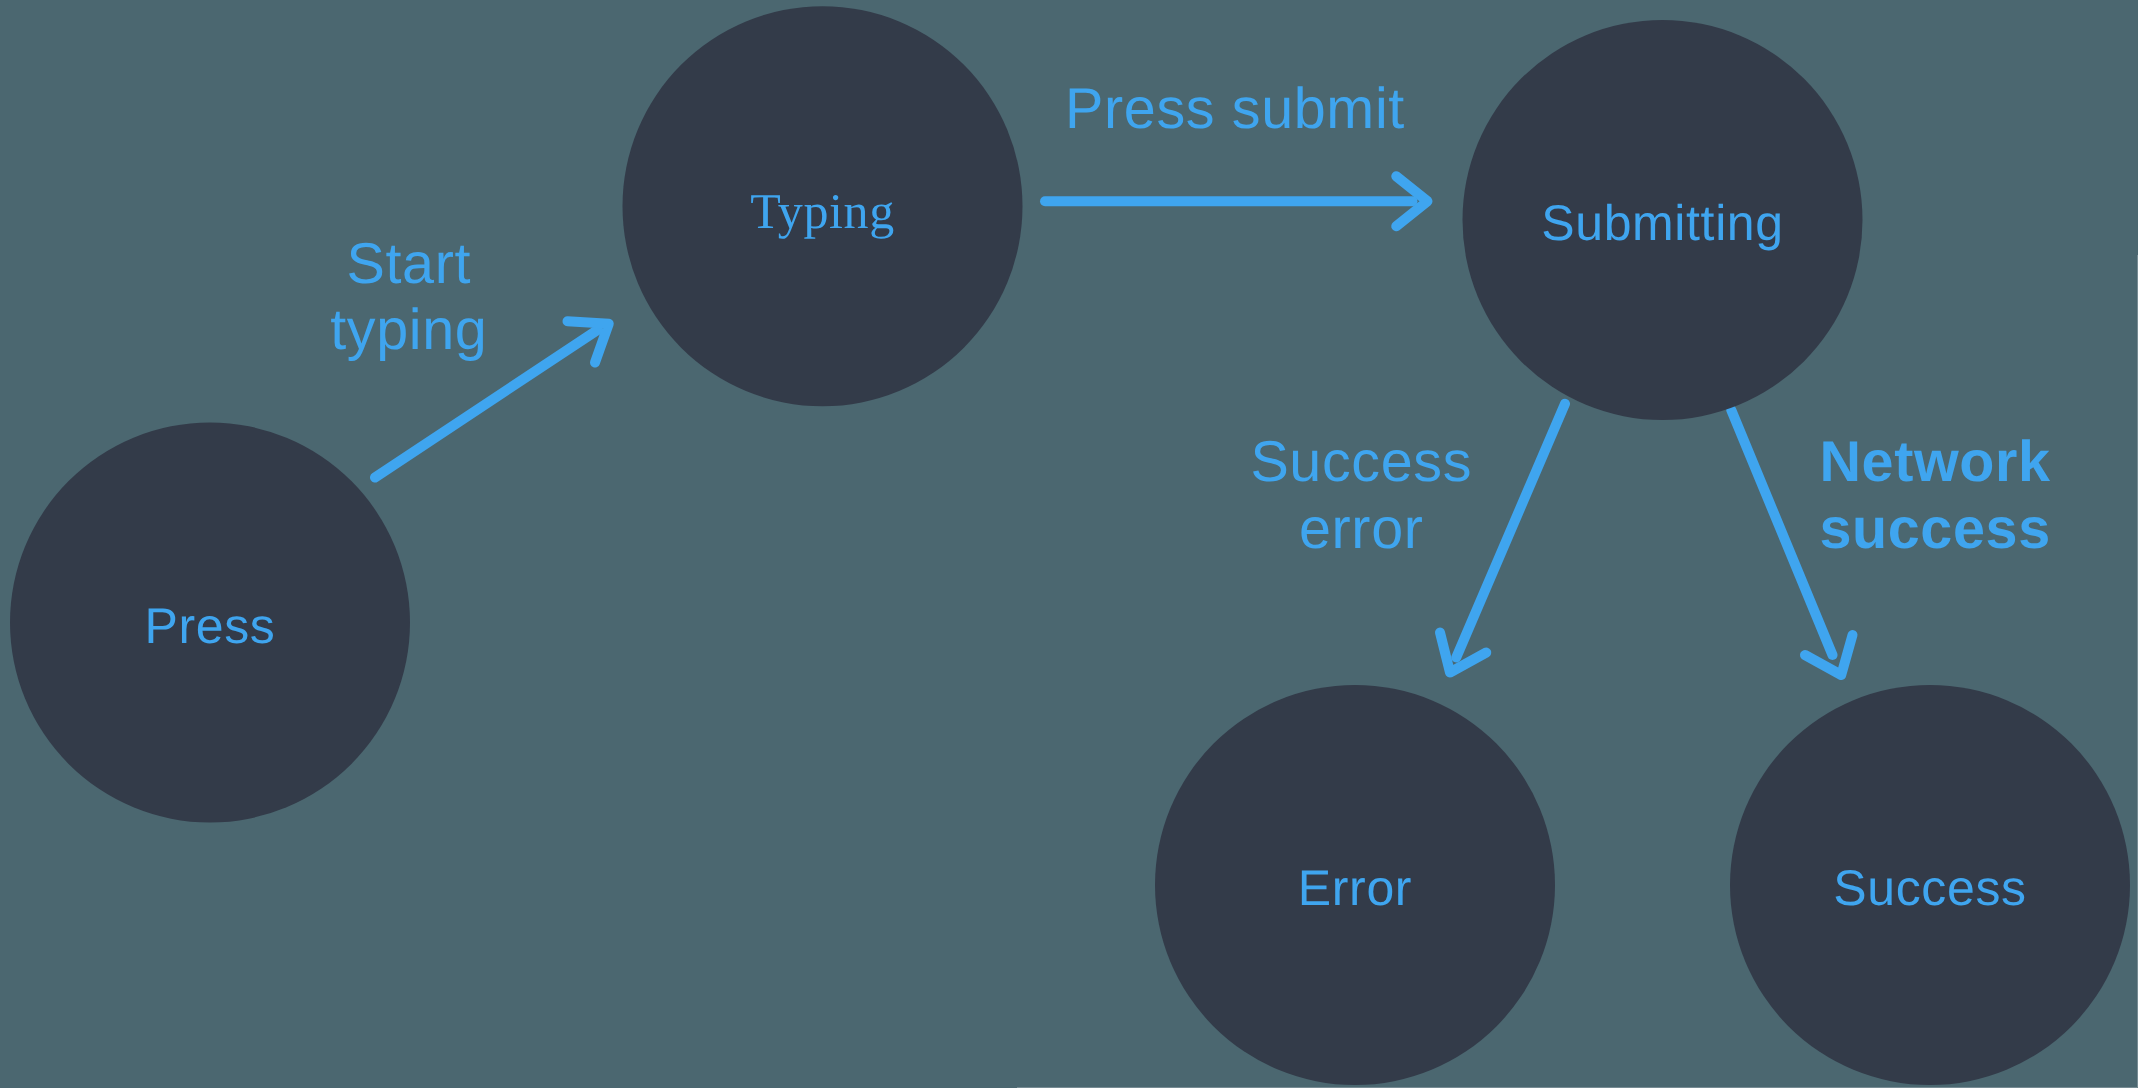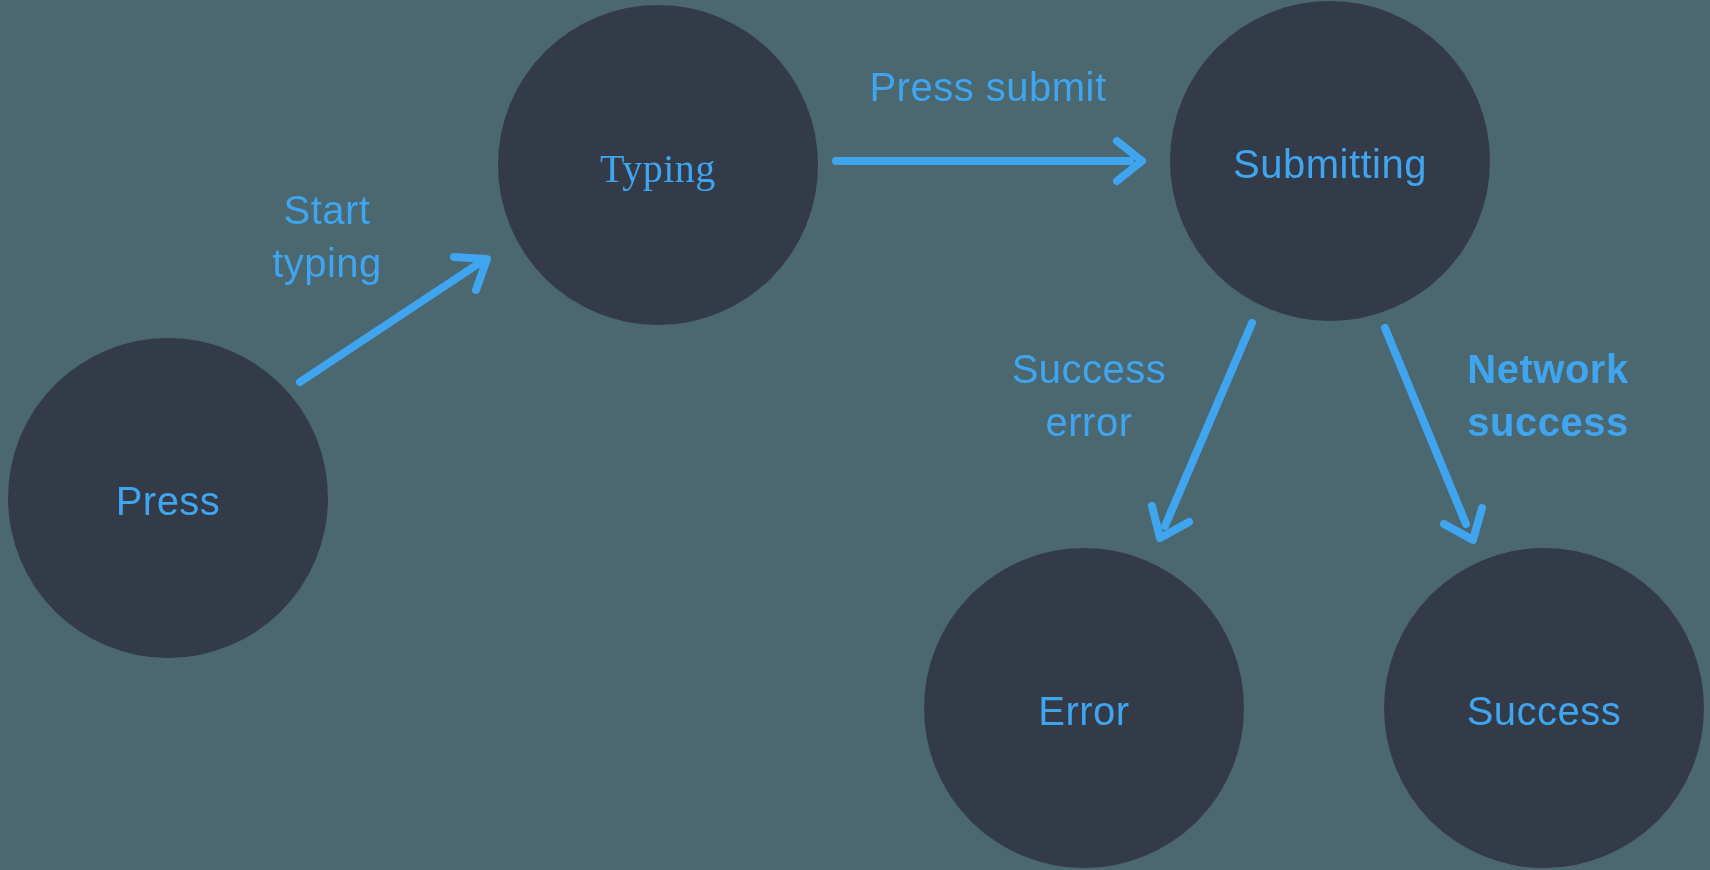--- a/index.html
+++ b/index.html
@@ -49,21 +49,21 @@
     color: var(--accent-blue);
     font-size: 40px;
     font-weight: 500;
     letter-spacing: 0.5px;
     padding-top: 6px;
   }
   .edge-label {
     position: absolute;
     transform: translate(-50%, -50%);
     color: var(--accent-blue);
-    font-size: 40px;
+    font-size: 46px;
     font-weight: 500;
     line-height: 53px;
     text-align: center;
     letter-spacing: 0.5px;
   }
   .edge-label.nowrap { white-space: nowrap; }
 </style>
 </head>
 <body>
 
@@ -93,21 +93,21 @@
   </svg>
 
   <div class="node" style="left:8px; top:338px;">
     <span class="node-label">Press</span>
   </div>
 
   <div class="node" style="left:498px; top:5px;font-family:Liberation Serif, serif;">
     <span class="node-label">Typing</span>
   </div>
 
-  <div class="node" style="left:1170px; top:1px;">
+  <div class="node" style="left:1170px; top:16px;">
     <span class="node-label">Submitting</span>
   </div>
 
   <div class="node" style="left:1384px; top:548px;">
     <span class="node-label">Success</span>
   </div>
 
   <div class="node" style="left:924px; top:548px;">
     <span class="node-label">Error</span>
   </div>

